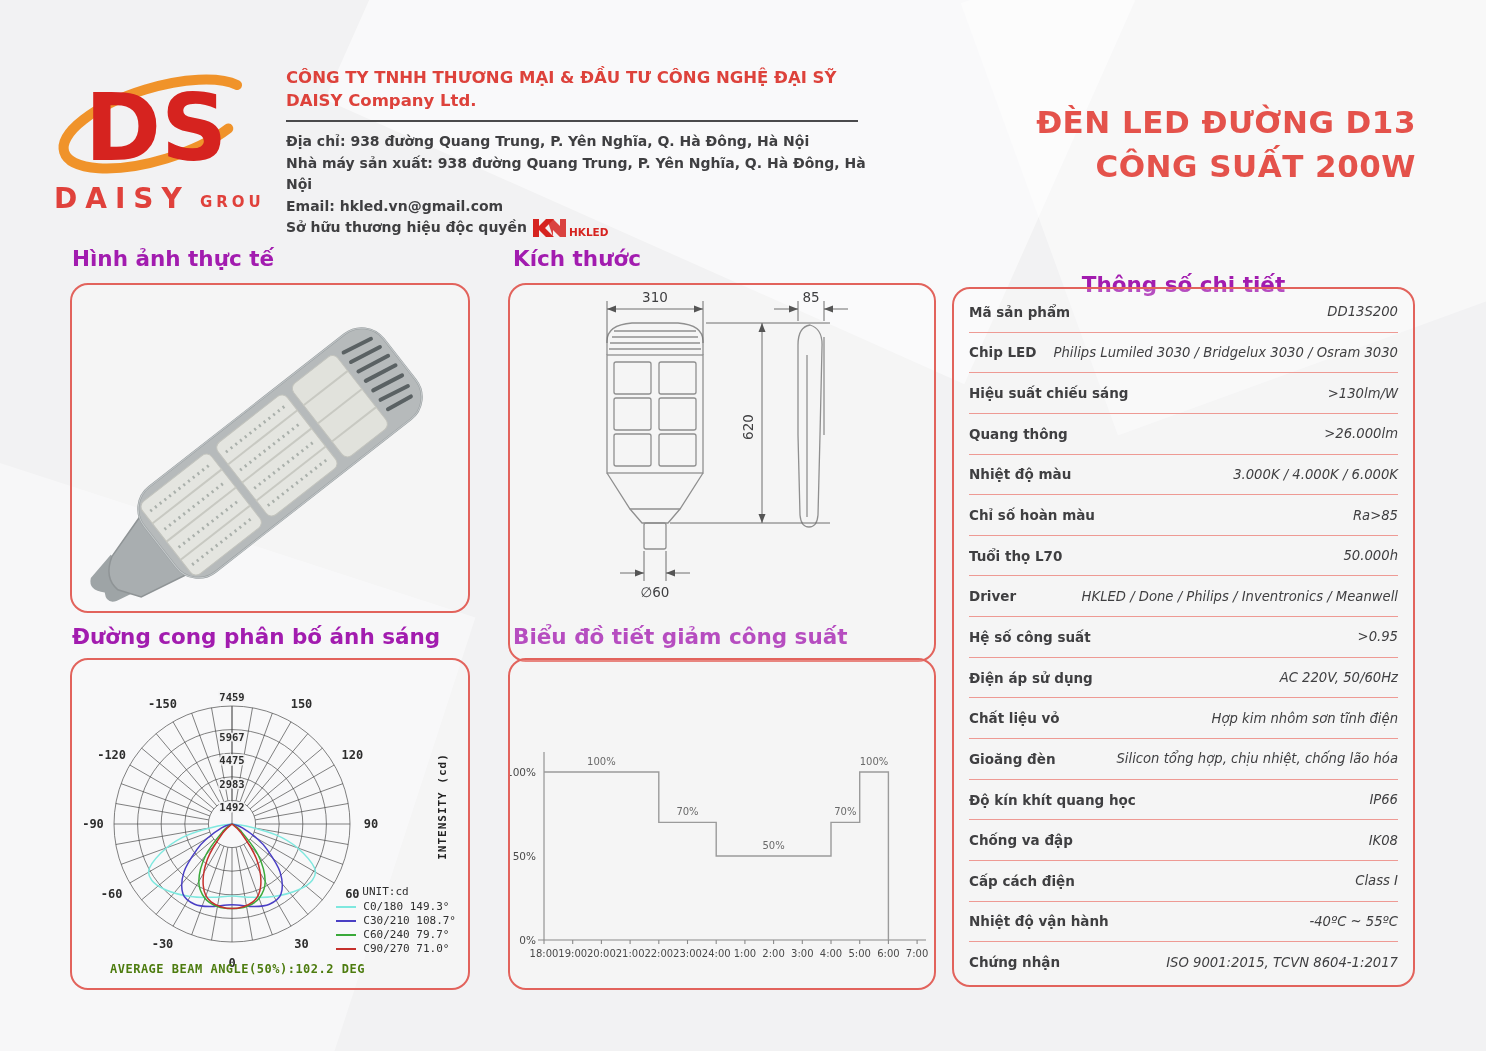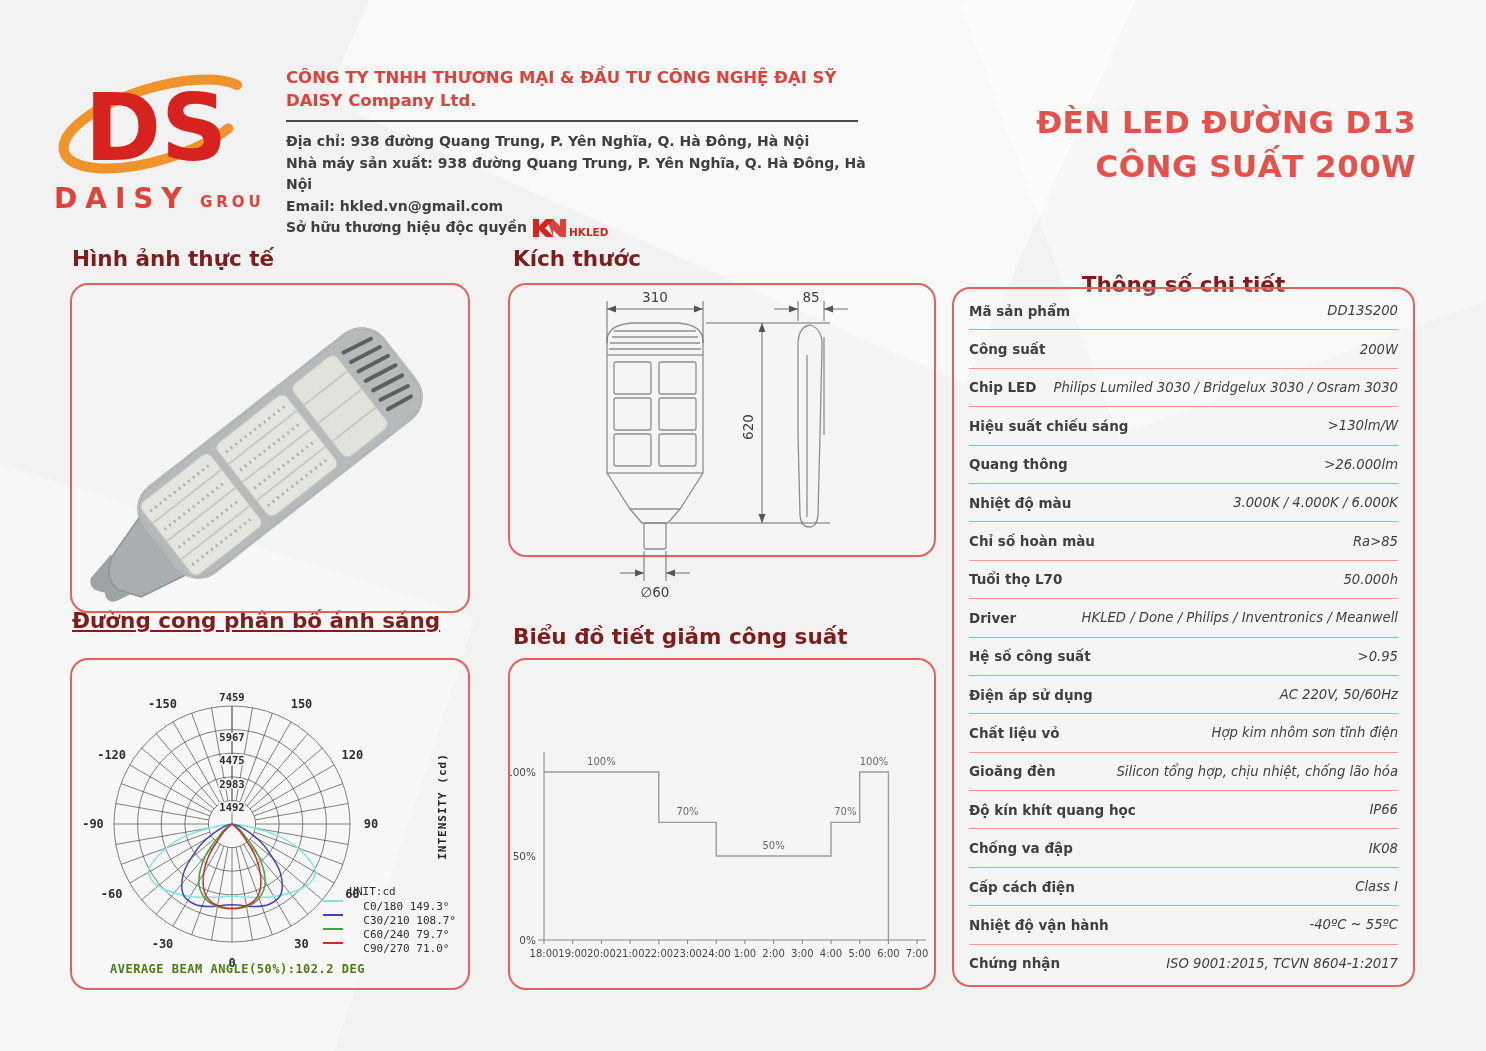--- a/index.html
+++ b/index.html
@@ -17,47 +17,47 @@
   .logo { position:absolute; left:52px; top:64px; }
   .company { position:absolute; left:286px; top:66px; width:600px; }
   .company .cname { color:#dd423b; font-weight:bold; font-size:16.5px; line-height:23px; }
   .company .divider { width:572px; border-top:2px solid #4a4a4c; margin:8px 0 9px 0; }
   .company .info { font-weight:bold; font-size:14px; line-height:21.5px; color:#3f3f41; }
   .company .trademark-line { display:flex; align-items:center; gap:4px; }
   .product-title { position:absolute; left:950px; top:100px; width:466px; text-align:right;
     color:#e4524b; font-weight:bold; font-size:31px; line-height:44px; letter-spacing:.5px; }
 
   
-  .sec-h { position:absolute; font-size:21.5px; font-weight:bold; color:#7f1d1d; }
+  .sec-h { position:absolute; font-size:21.5px; font-weight:bold; color:#a21caf; }
   .h-photo { left:72px; top:246px; }
   .h-dim   { left:513px; top:246px; }
   .h-spec  { left:952px; top:244px; width:463px; text-align:center;margin-top:28px; }
-  .h-polar { left:72px; top:608px;text-decoration:underline; }
+  .h-polar { left:72px; top:624px; }
   .h-step  { left:513px; top:624px; }
 
   
   .box { position:absolute; border:2px solid #e2635c; border-radius:18px; background:rgba(255,255,255,.22); }
   .photo-box { left:70px;  top:283px; width:400px; height:330px; }
-  .dim-box   { left:508px; top:283px; width:428px; height:274px; }
+  .dim-box   { left:508px; top:283px; width:428px; height:379px; }
   .spec-box  { left:952px; top:287px; width:463px; height:700px; padding:3px 0; display:flex; flex-direction:column; }
   .polar-box { left:70px;  top:658px; width:400px; height:332px; }
   .step-box  { left:508px; top:658px; width:428px; height:332px; }
 
   
   .spec-row { flex:1; display:flex; align-items:center; justify-content:space-between;
     margin:0 15px; border-bottom:1px solid #ee9a94; gap:10px; }
   .spec-row:last-child { border-bottom:none; }
   .spec-label { font-weight:bold; font-size:13.5px; white-space:nowrap; }
   .spec-value { font-style:italic; font-size:13.2px; text-align:right; flex:1; }
 
   
   .polar-box svg, .step-box svg, .photo-box svg, .dim-box svg { position:absolute; left:0; top:0; }
   .polar-legend { position:absolute; right:12px; bottom:32px; font-family:"DejaVu Sans Mono",monospace;
     font-size:11px; color:#2e2e2e; line-height:14px; }
-  .legend-row { display:flex; gap:20px; }
+  .legend-row { display:flex; align-items:center; gap:7px; }
   .legend-swatch { display:inline-block; width:20px; height:2px; }
   .legend-unit { margin-left:26px; margin-bottom:1px; }
   .polar-axis-label { position:absolute; right:-28px; top:140px; transform:rotate(-90deg);
     font-family:"DejaVu Sans Mono",monospace; font-weight:bold; font-size:11px; color:#222; letter-spacing:1px; }
   .polar-footer { position:absolute; left:38px; bottom:12px; font-family:"DejaVu Sans Mono",monospace;
     font-weight:bold; font-size:12px; color:#4d7c0f; letter-spacing:.5px;text-align:center; }
 </style>
 </head>
 <body>
 
@@ -200,24 +200,20 @@
       <text x="243" y="142" transform="rotate(-90 243 142)">620</text>
       <text x="145" y="312">∅60</text>
     </g>
   </svg>
 </div>
 
 <div class="box spec-box" id="spec-rows">
     <div class="spec-row">
       <span class="spec-label">Mã sản phẩm</span>
       <span class="spec-value">DD13S200</span>
-    </div>
-    <div class="spec-row">
-      <span class="spec-label">Công suất</span>
-      <span class="spec-value">200W</span>
     </div>
     <div class="spec-row">
       <span class="spec-label">Chip LED</span>
       <span class="spec-value">Philips Lumiled 3030 / Bridgelux 3030 / Osram 3030</span>
     </div>
     <div class="spec-row">
       <span class="spec-label">Hiệu suất chiếu sáng</span>
       <span class="spec-value">&gt;130lm/W</span>
     </div>
     <div class="spec-row">

